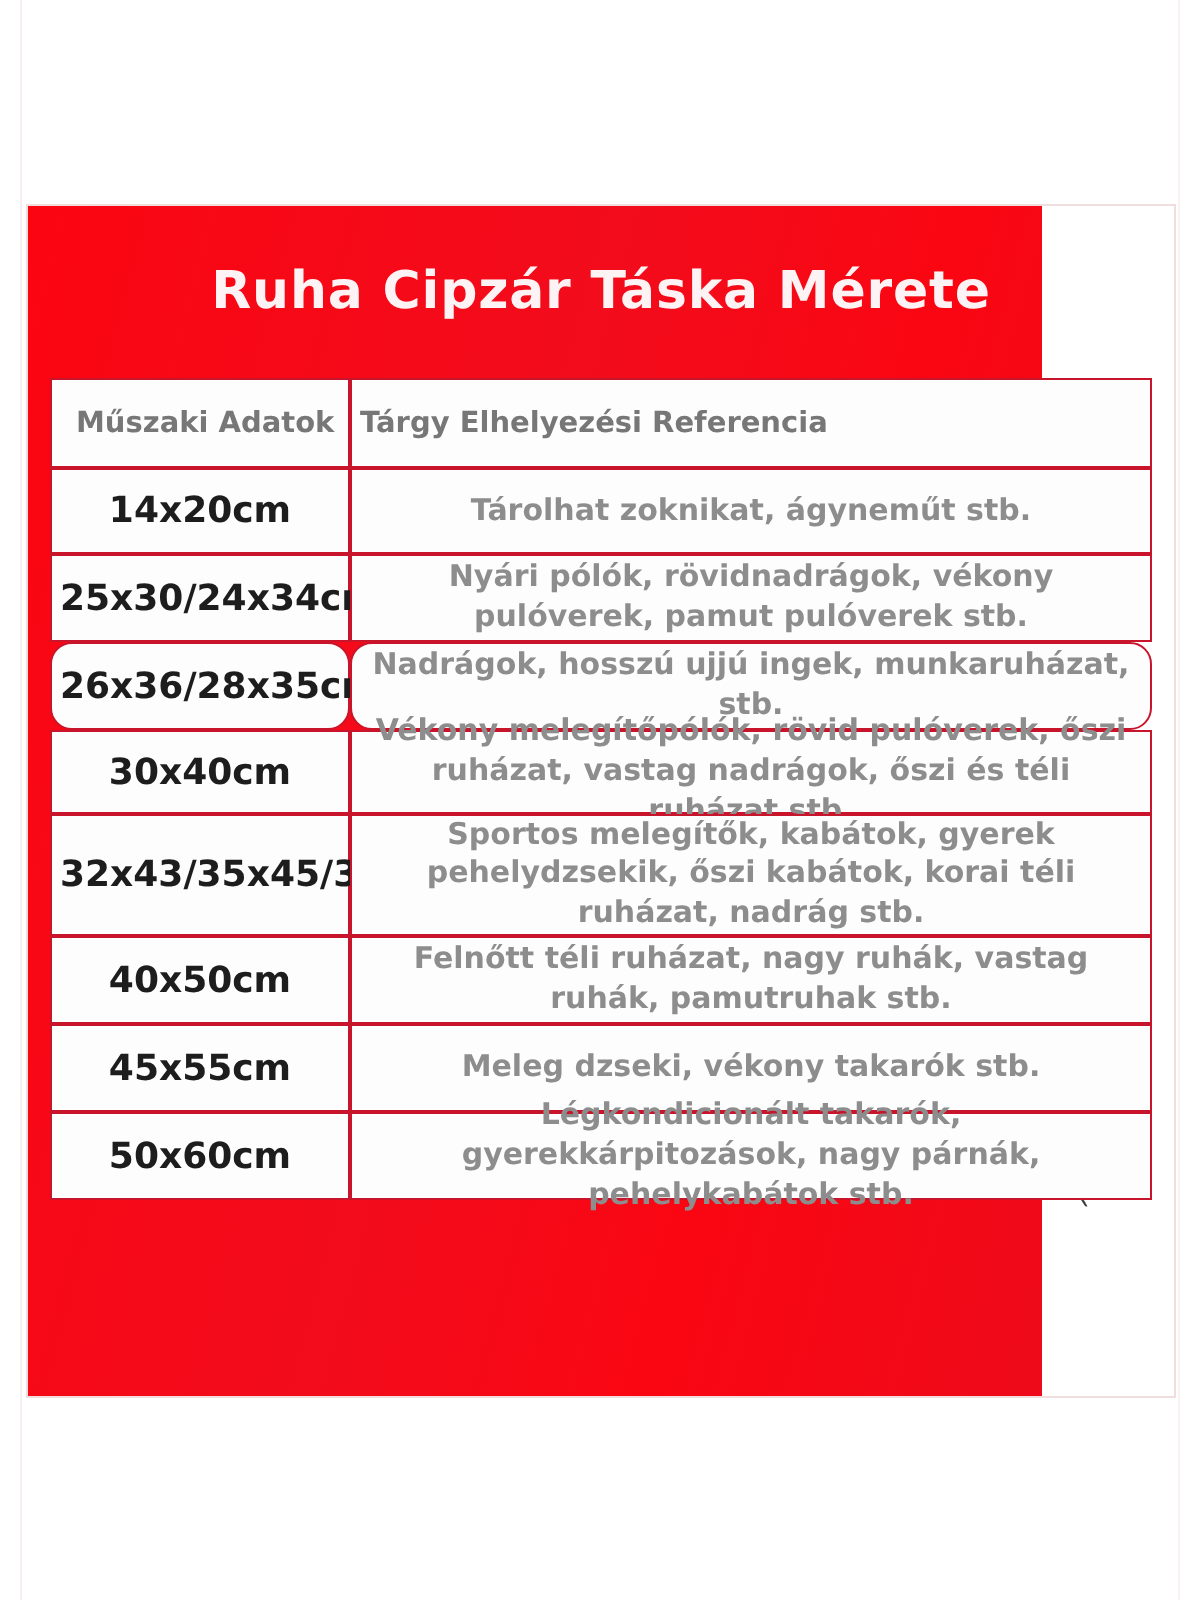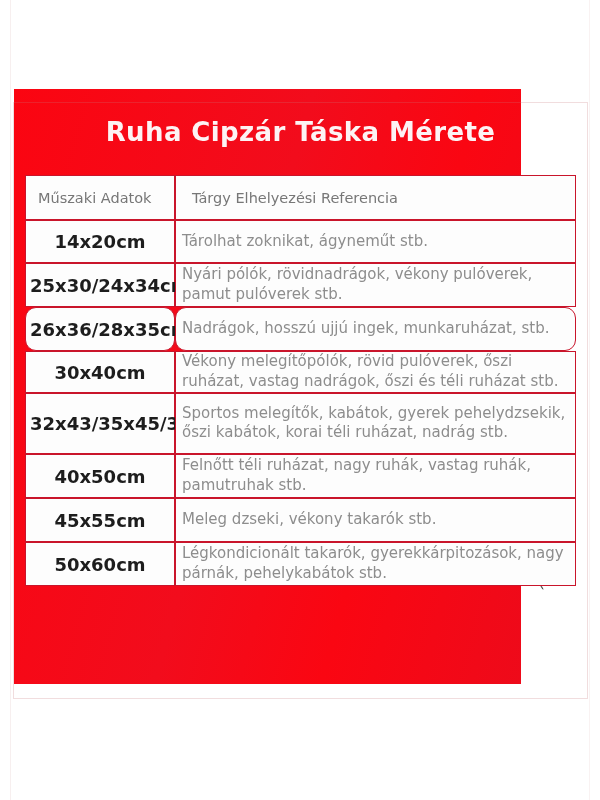--- a/index.html
+++ b/index.html
@@ -26,21 +26,21 @@
     position: absolute;
     left: 589px; top: 0;
     width: 1px; height: 800px;
     background: #f9f2f2;
   }
 
   
   .poster {
     position: absolute;
     left: 14px;
-    top: 89px;
+    top: 103px;
     width: 507px;
     height: 595px;
     background: linear-gradient(105deg, #fb0511 0%, #f20c1c 45%, #fa0612 70%, #ee0a1a 100%);
     box-sizing: border-box;
   }
   .poster-shadow {
     position: absolute;
     left: 14px;
     top: 103px;
     width: 573px;
@@ -75,42 +75,43 @@
   .size-table col.c1 { width: 150px; }
   .size-table col.c2 { width: 401px; }
 
   .size-table td {
     background: #fdfdfd;
     border: 1.5px solid #c9152b;
     padding: 0;
     vertical-align: middle;
     overflow: visible;
     position: relative;
+    font-weight: bold;
   }
 
   
   .hdr-spec, .hdr-ref {
     height: 43px;
     color: #777777;
     font-size: 14.5px;
     font-weight: normal;
   }
   .hdr-spec .cellinner { padding-left: 12px; text-align: left; }
-  .hdr-ref  .cellinner { padding-left: 16px; text-align: left; }
+  .hdr-ref  .cellinner { padding-left: 4px; text-align: left; }
 
   
   .spec {
     text-align: center;
     color: #1d1d1d;
     font-size: 18px;
     font-weight: bold;
   }
   
   .ref {
-    text-align: left;
+    text-align: center;
     color: #8d8d8d;
     font-size: 15px;
     line-height: 1.33;
     font-weight: normal;
   }
   .ref .cellinner {
     position: absolute;
     left: 6px;
     right: 6px;
     top: 50%;

